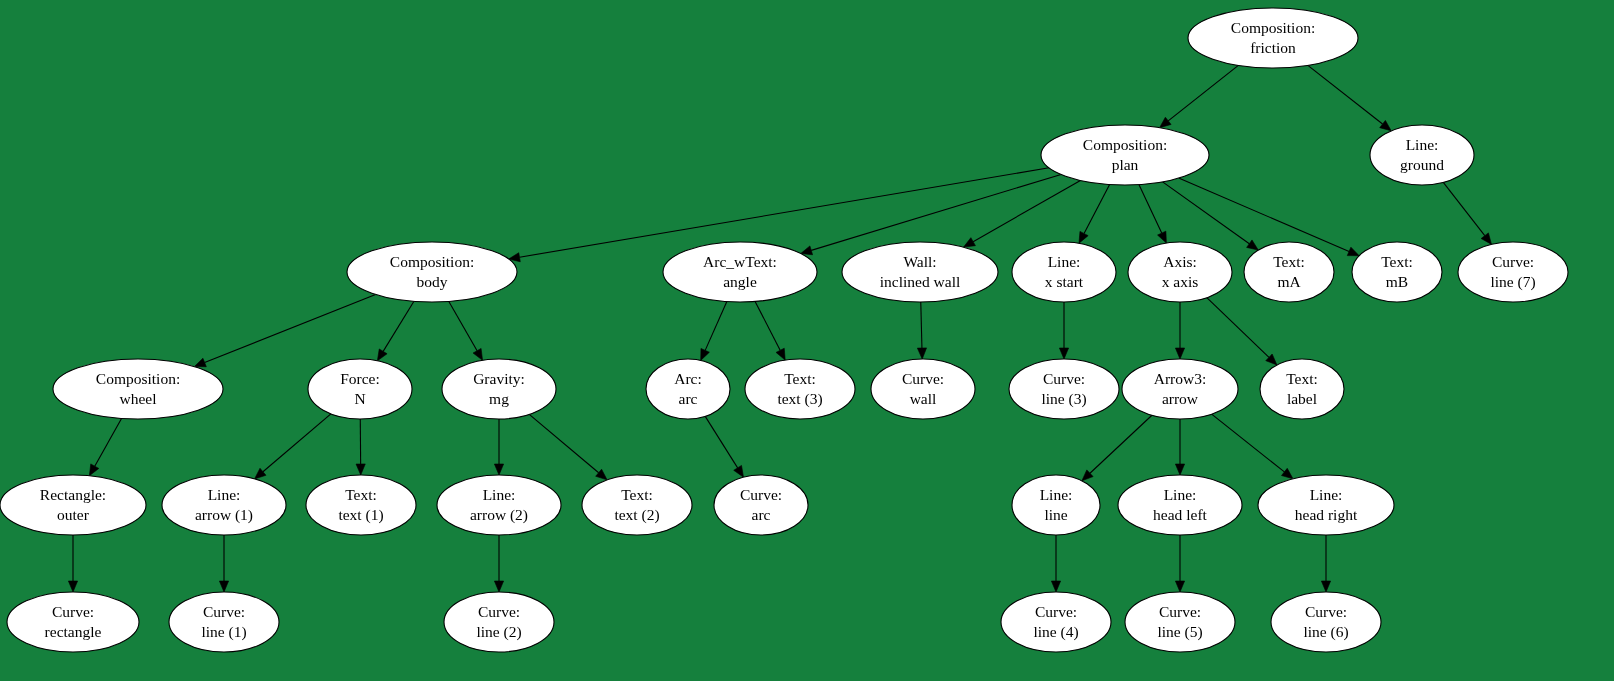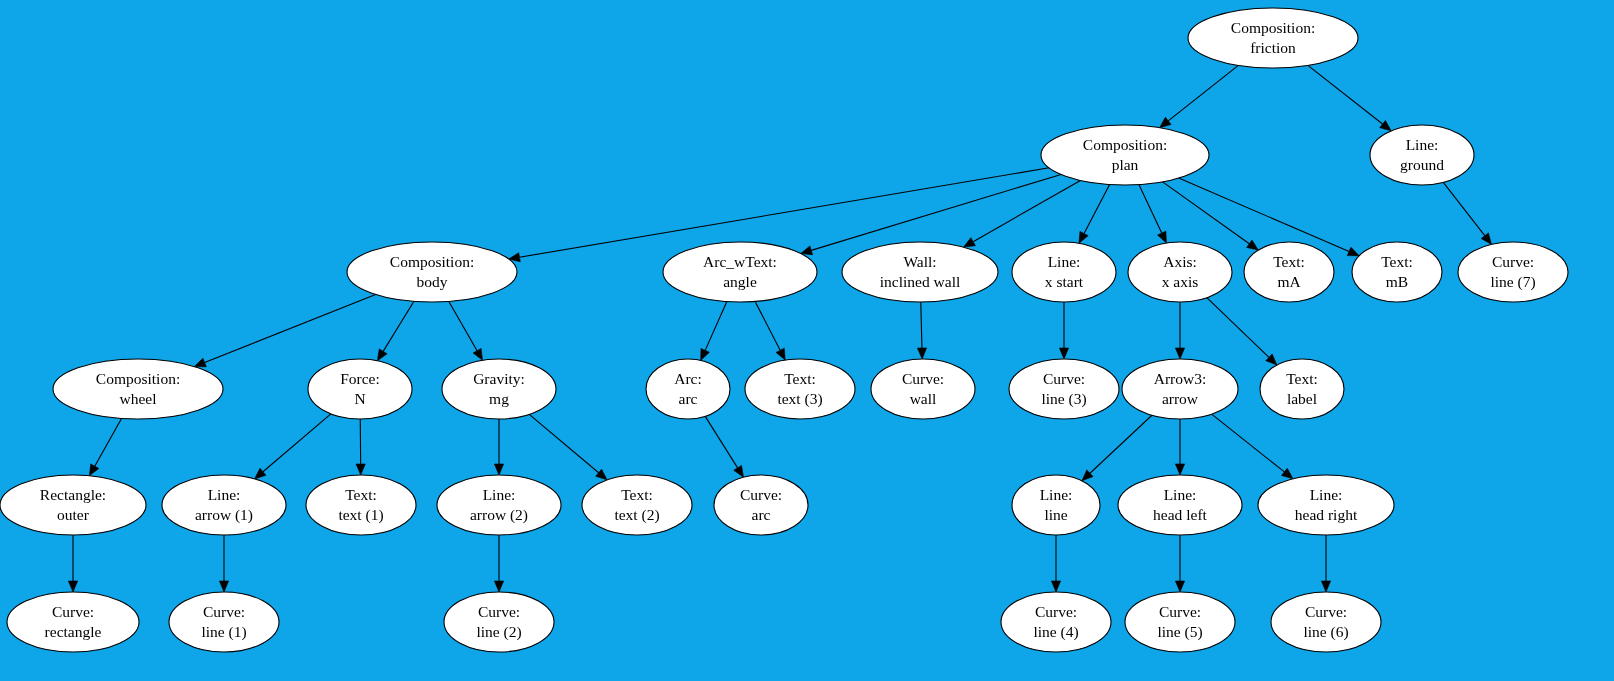--- a/index.html
+++ b/index.html
@@ -1,20 +1,20 @@
 <!DOCTYPE html>
 <html><head>
 <meta charset="utf-8">
 <style>
   html,body{margin:0;padding:0;background:#ffffff;}
   #canvas{
     position:relative;
     width:1614px;
     height:681px;
-    background:#0ea5e9;
+    background:#15803d;
     font-family:"Liberation Serif","DejaVu Serif",serif;
     overflow:hidden;
     text-align:center;
   }
   svg#graph{position:absolute;left:0;top:0;width:1614px;height:681px;display:block;}
   .node-ellipse{fill:#ffffff;stroke:#000000;stroke-width:1.1;}
   .node-label{
     font-family:"Liberation Serif","DejaVu Serif",serif;
     font-size:15.5px;
     fill:#000000;

